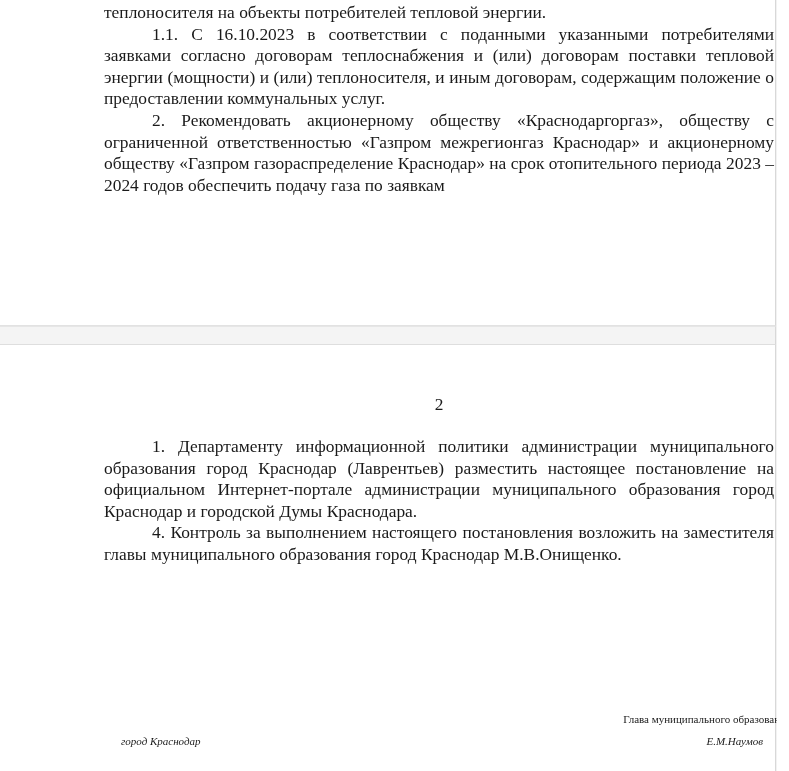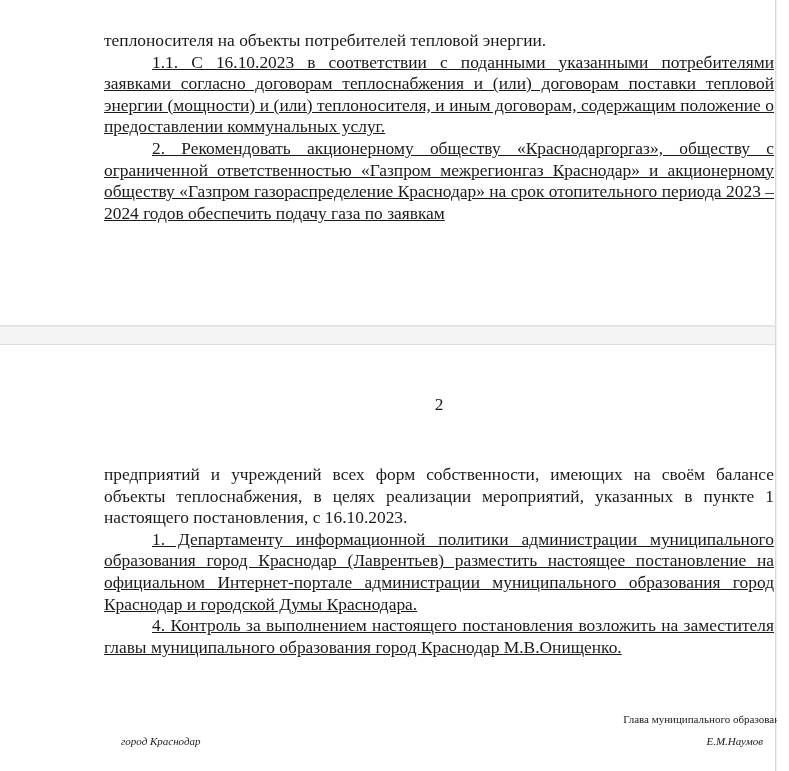--- a/index.html
+++ b/index.html
@@ -64,33 +64,32 @@
     width: 12px;
     height: 771px;
     background: #ffffff;
   }
 
   
   .content {
     position: absolute;
     left: 104px;
     width: 670px;     
-    margin-top: 28px;
   }
 
   p {
     margin: 0;
     font-size: 17.4px;
     line-height: 21.6px;
     text-align: justify;
     text-justify: inter-word;
     -webkit-hyphens: none;
     hyphens: none;
   }
-  p.indent { text-indent: 48px; text-decoration: underline; }
+  p.indent { text-indent: 48px; }
 
   .page-number {
     position: absolute;
     left: 0;
     width: 670px;
     text-align: center;
     font-size: 17.4px;
     line-height: 21.6px;
   }
 
@@ -131,21 +130,20 @@
   </div>
 
   <div class="page-gap"></div>
 
   <div class="page page-two">
 
     <div class="page-number" style="left: 104px; top: 49px;">2</div>
 
     <div class="content" style="top: 91px;">
 
-      <p>предприятий и учреждений всех форм собственности, имеющих на своём балансе объекты теплоснабжения, в целях реализации мероприятий, указанных в пункте 1 настоящего постановления, с 16.10.2023.</p>
 
       <p class="indent">1. Департаменту информационной политики администрации муниципального образования город Краснодар (Лаврентьев) разместить настоящее постановление на официальном Интернет-портале администрации муниципального образования город Краснодар и городской Думы Краснодара.</p>
 
       <p class="indent">4. Контроль за выполнением настоящего постановления возложить на заместителя главы муниципального образования город Краснодар М.В.Онищенко.</p>
 
     </div>
 
     <div class="signature" style="top: 364px;">
       <div class="sig-left">Глава муниципального образования</div>
       <div class="sig-row">

